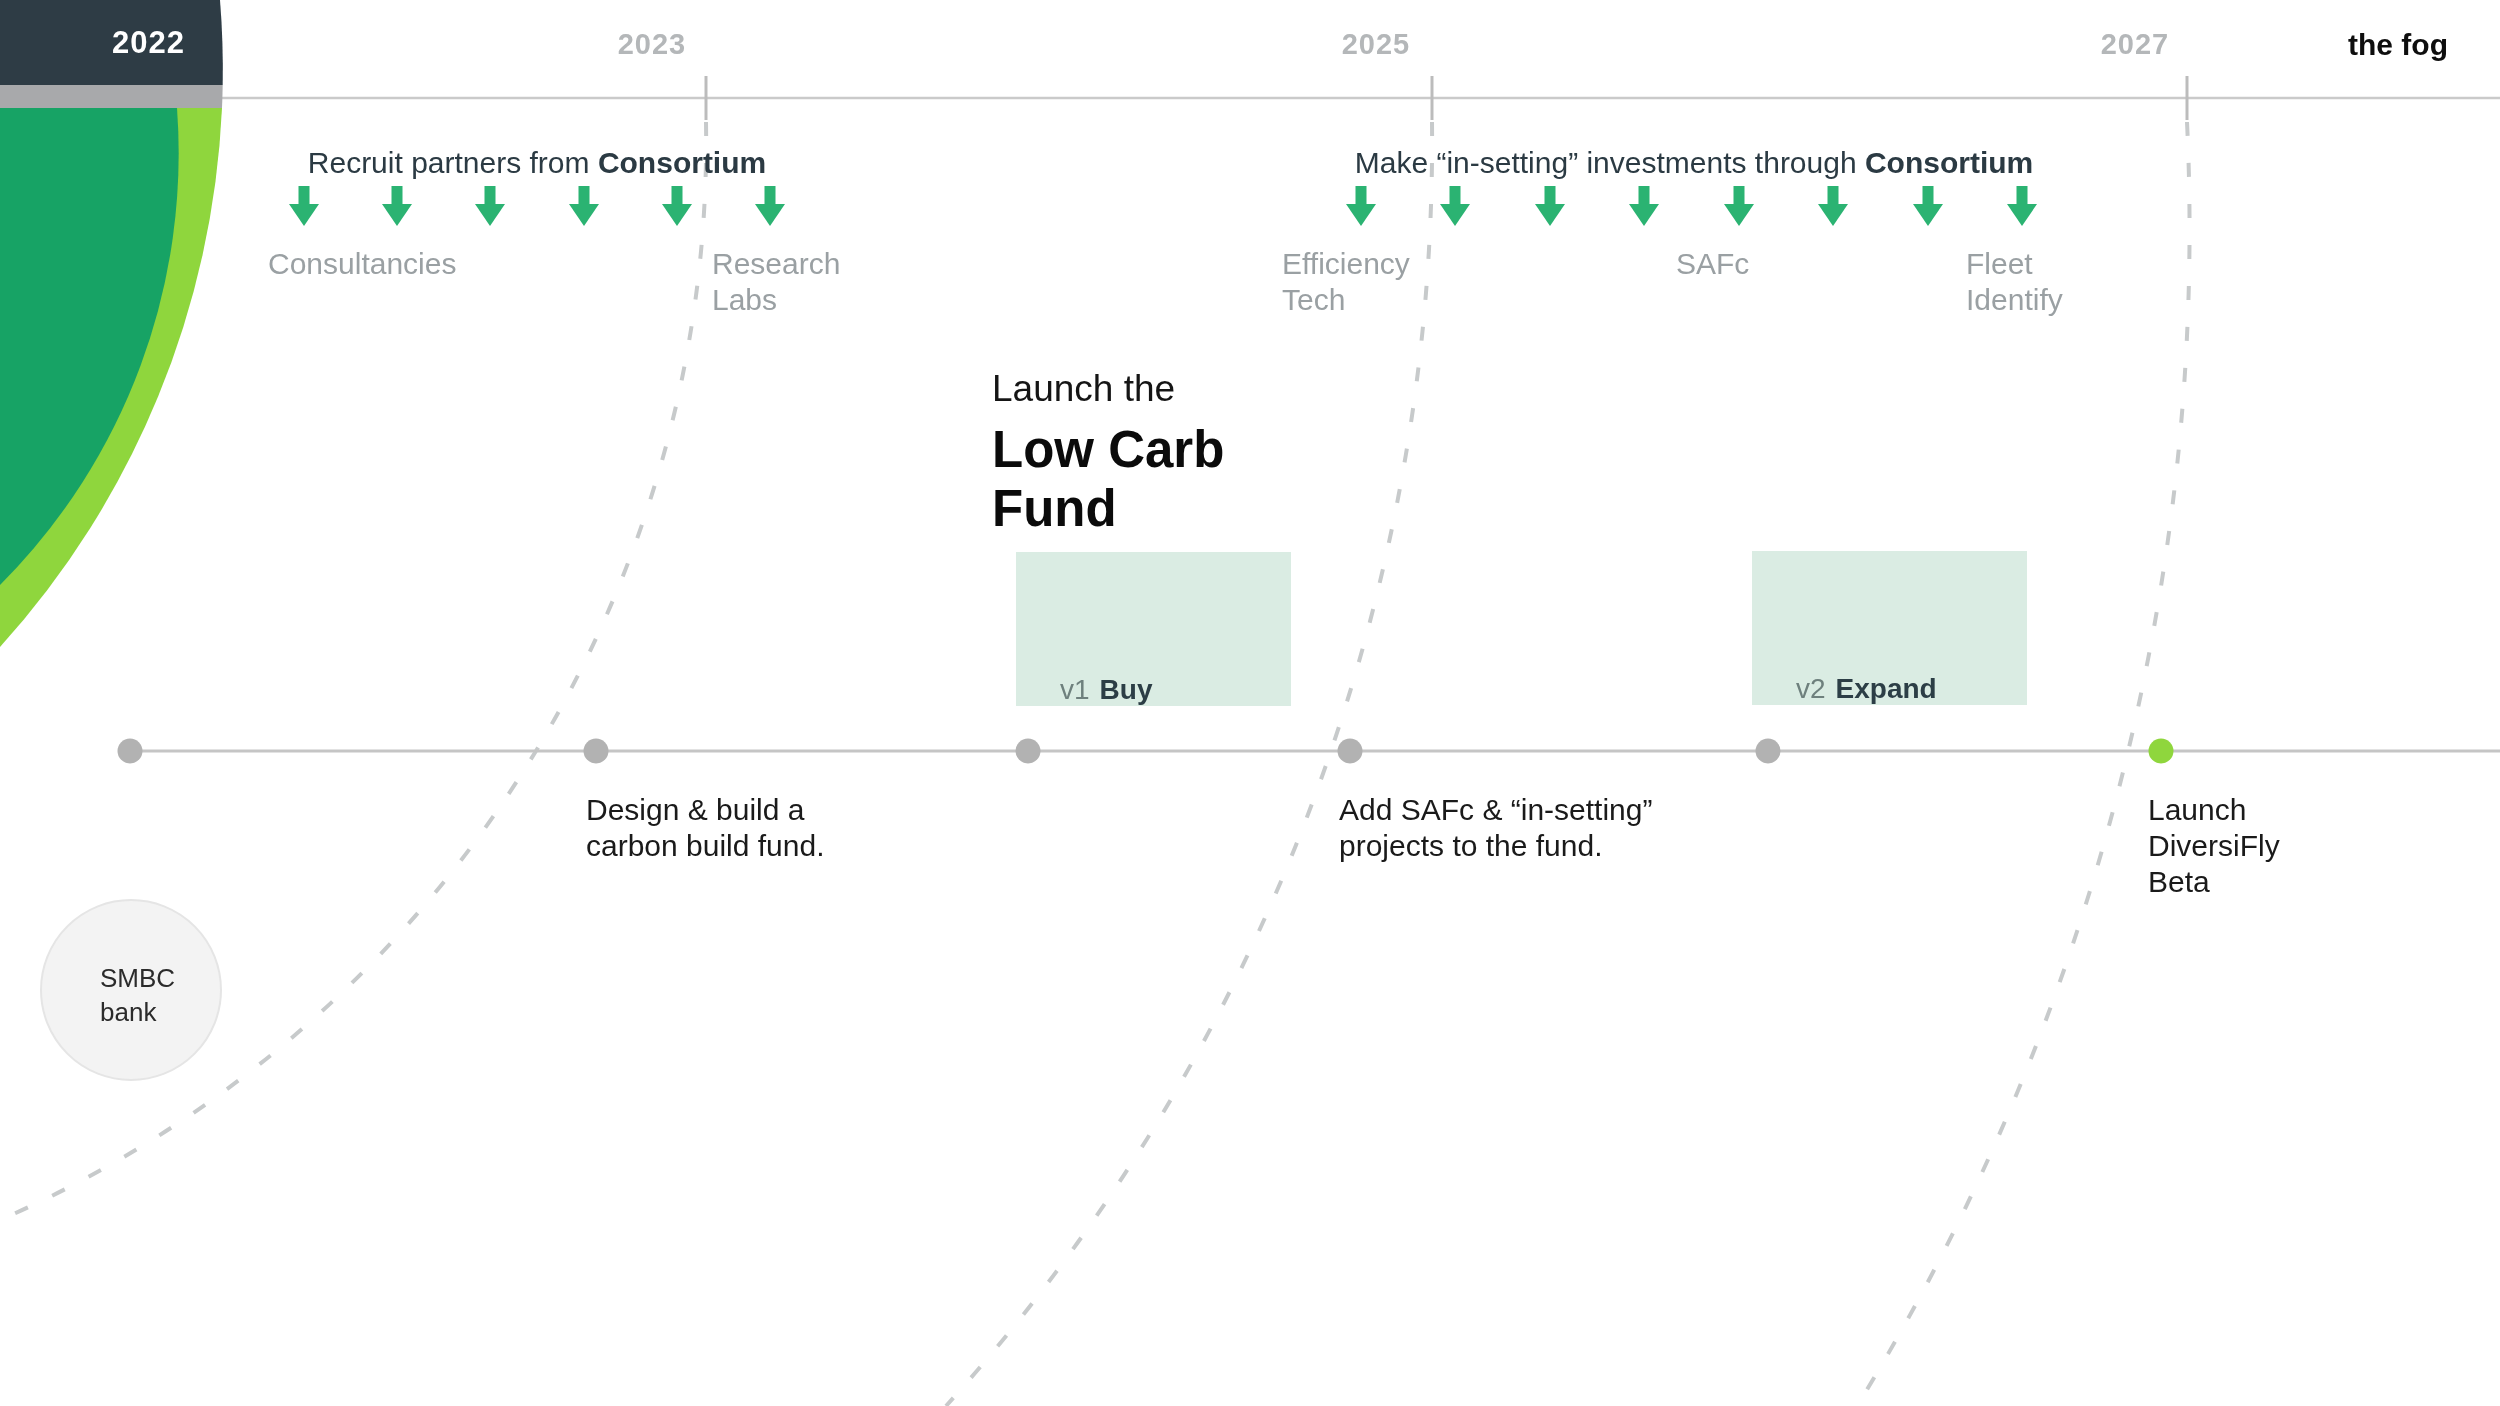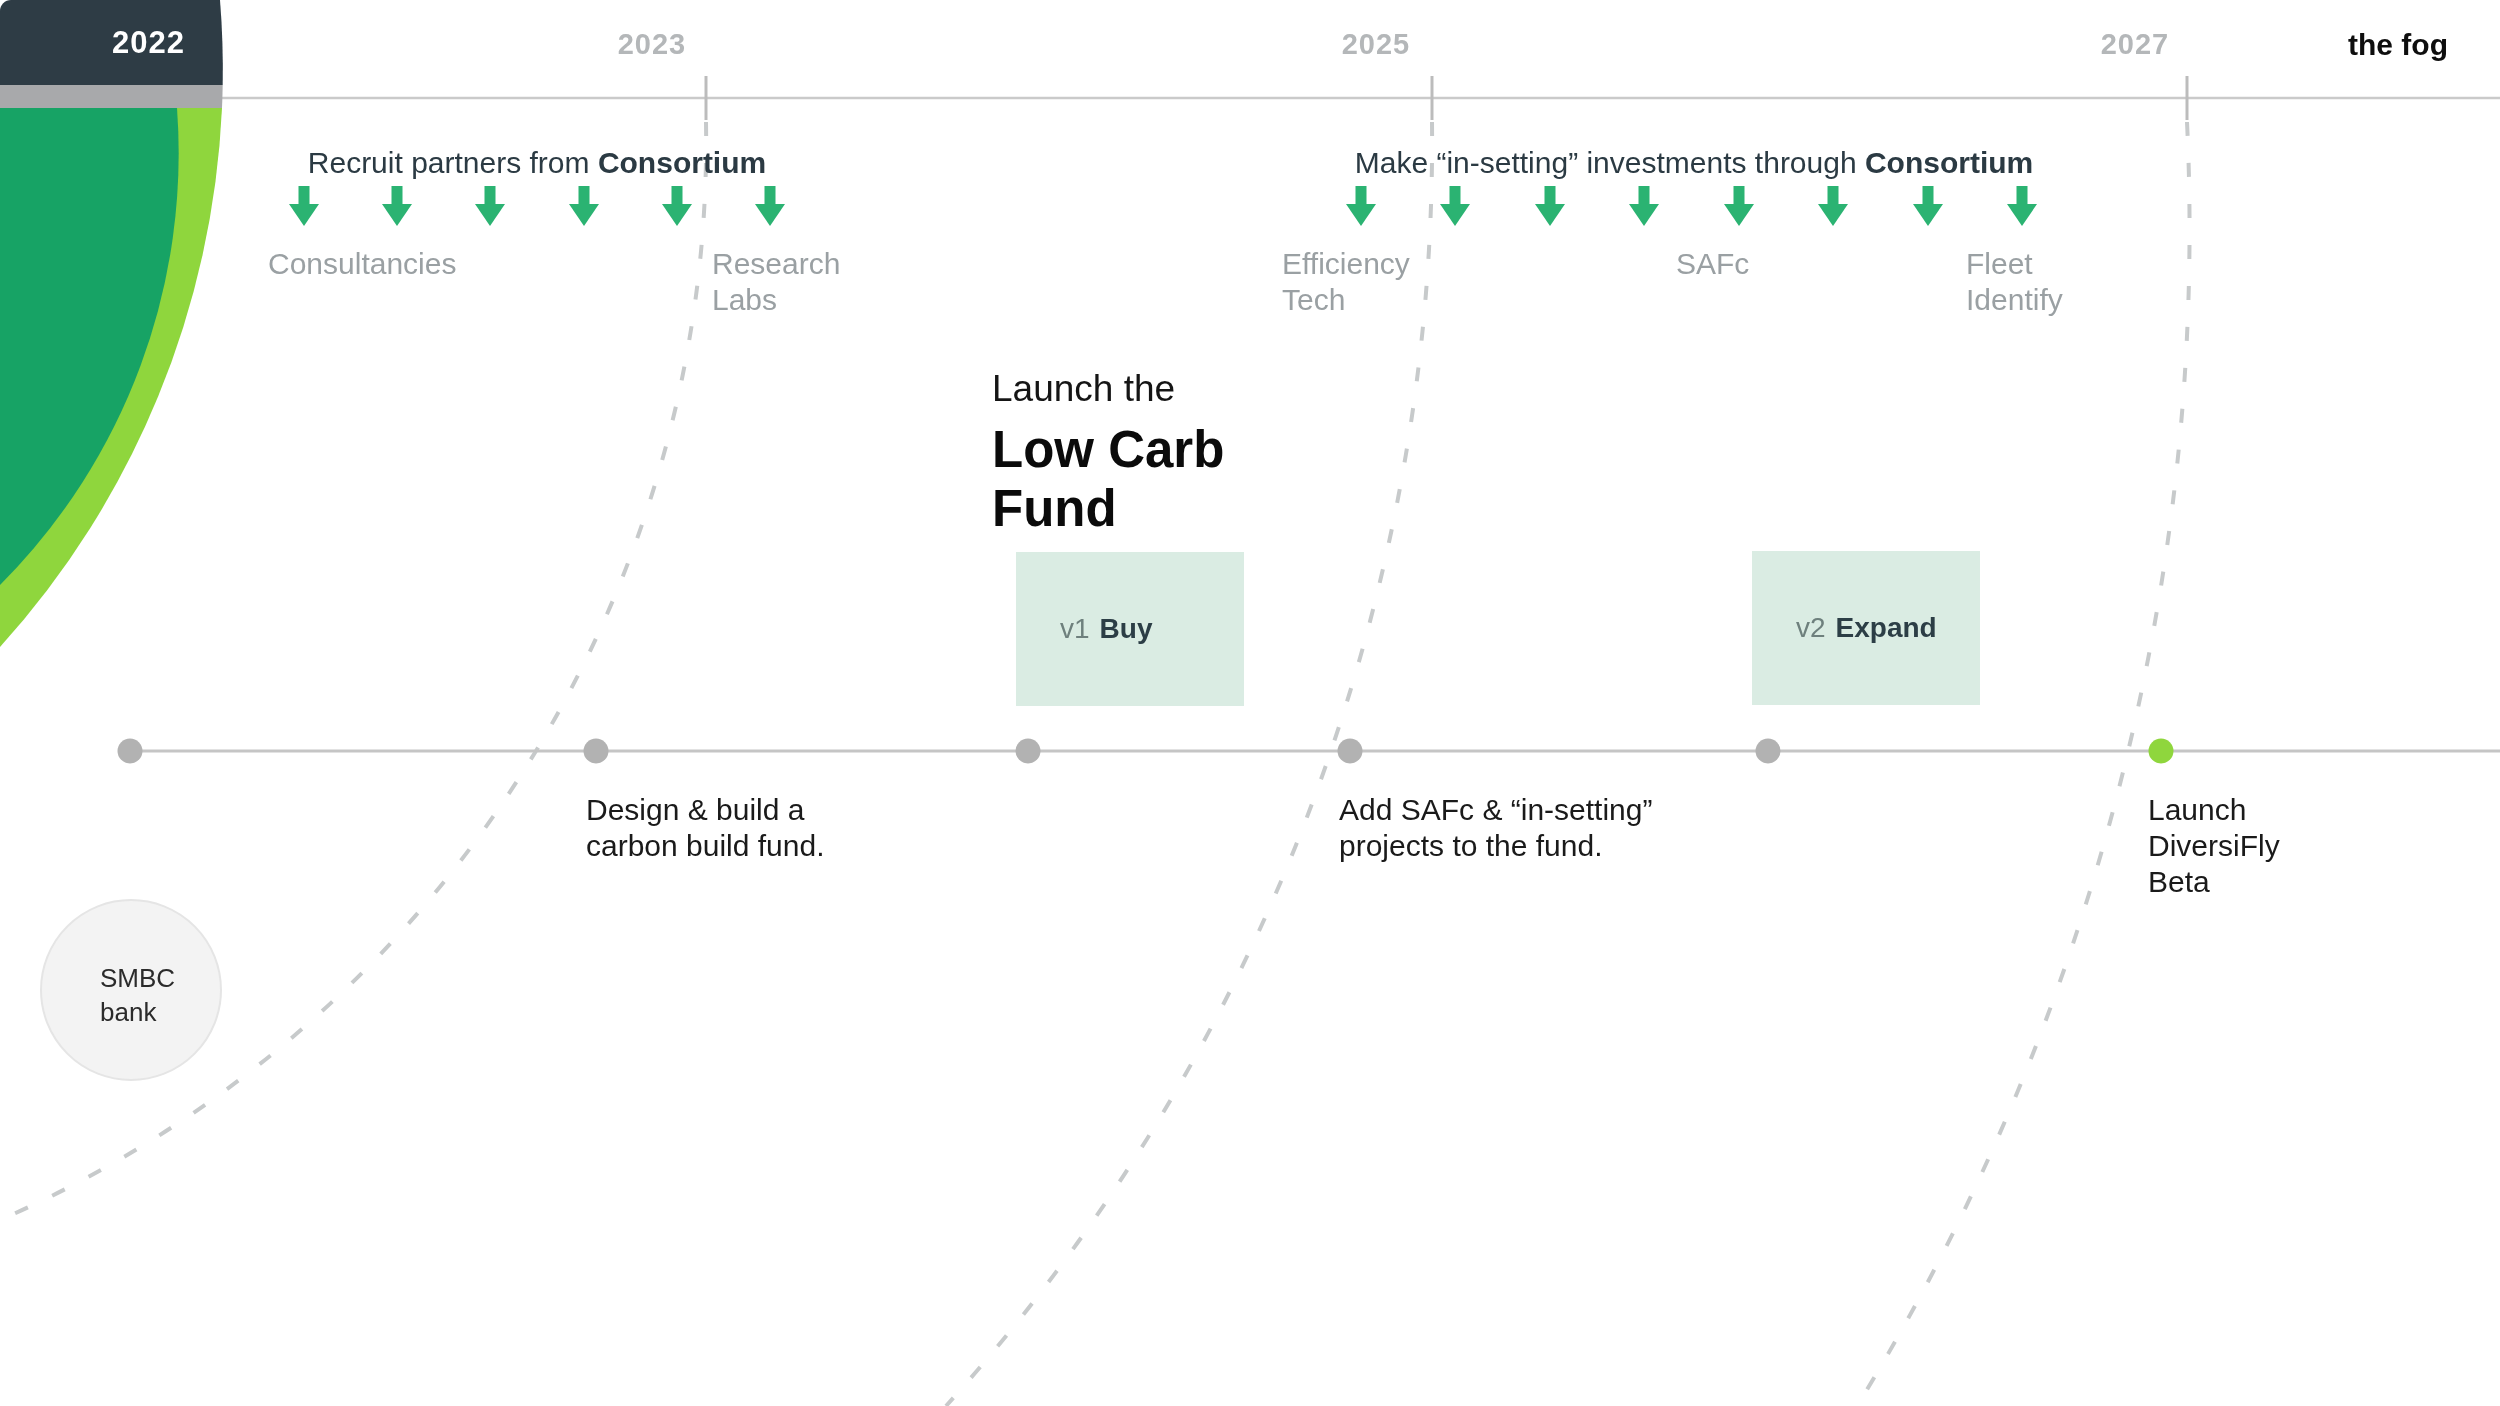--- a/index.html
+++ b/index.html
@@ -4,21 +4,21 @@
 <style>
   :root{
     --navy:#2e3c45; --gray-bar:#a8a9ab; --green-dark:#17a365; --lime:#8fd63d;
     --arrow-green:#2bb372; --mint:#daece3; --dash-gray:#c7cacb; --line-gray:#c5c5c5;
     --dot-gray:#b2b2b2; --year-gray:#b4b7b9; --label-gray:#9aa0a3;
     --text-dark:#2b3a43; --text-black:#111111;
   }
   html,body{margin:0;padding:0;background:#ffffff;}
   #canvas{
     position:relative; width:2500px; height:1406px; background:#fff;
-    font-family:"Liberation Sans", sans-serif; overflow:hidden;border-radius:11px;
+    font-family:"Liberation Sans", sans-serif; overflow:hidden;
   }
   #bg{position:absolute; left:0; top:0; width:2500px; height:1406px;}
 
   
   .year{position:absolute; top:28px; width:160px; text-align:center;
         font-size:29px; font-weight:700; color:var(--year-gray); letter-spacing:1px;}
   .year-2022{position:absolute; left:0; top:0; width:185px; height:85px; line-height:85px;
         text-align:right; font-size:31px; font-weight:700; color:#ffffff; letter-spacing:1px;}
   .fog{position:absolute; top:28px; left:2288px; width:160px; text-align:right;
         font-size:30px; font-weight:700; color:#0e0e0e;}
@@ -38,22 +38,22 @@
 
   
   .cat-label{position:absolute; top:246px; font-size:30px; color:var(--label-gray); line-height:36px;}
 
   
   #fund-title{position:absolute; left:992px; top:368px; color:#0b0b0b;}
   #fund-title .intro{font-size:37px; color:#151515; margin:0 0 10px 0; font-weight:400;}
   #fund-title .name{font-size:51px; font-weight:700; line-height:59px; margin:0;}
 
   
-  .vbox{position:absolute; width:228px; height:154px; background:var(--mint);
-        display:flex; align-items:center; padding-left:44px; box-sizing:border-box; font-size:28px;}
+  .vbox{position:absolute; width:275px; height:154px; background:var(--mint);
+        display:flex; align-items:flex-end; padding-left:44px; box-sizing:border-box; font-size:28px;}
   #v1-box{left:1016px; top:552px;}
   #v2-box{left:1752px; top:551px;}
   .vprefix{color:#6e807d; font-weight:400;}
   .vlabel{color:#2c3e46; font-weight:700; margin-left:10px;}
 
   
   .milestone{position:absolute; top:792px; font-size:30px; color:#1a1a1a; line-height:36px;}
   #m1{left:120px;} #m2{left:586px;} #m3{left:1339px;} #m4{left:2148px;}
 
   

